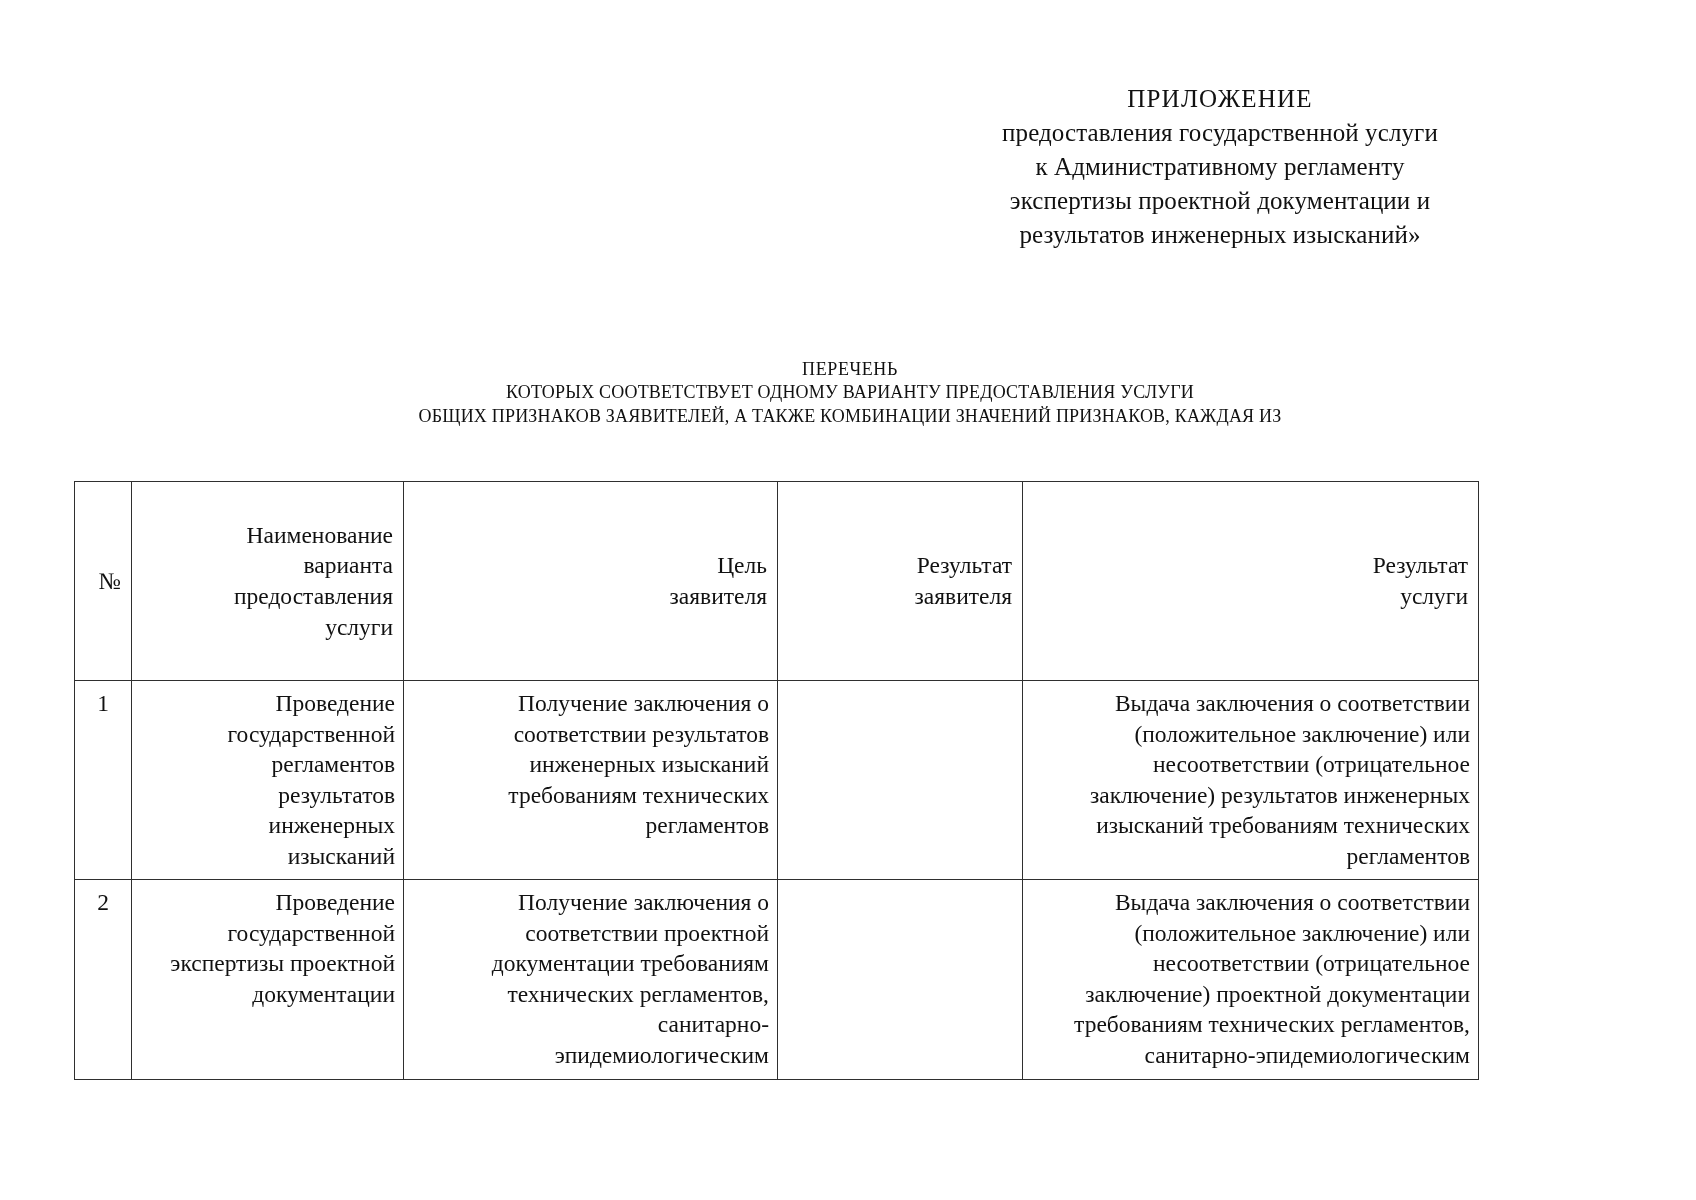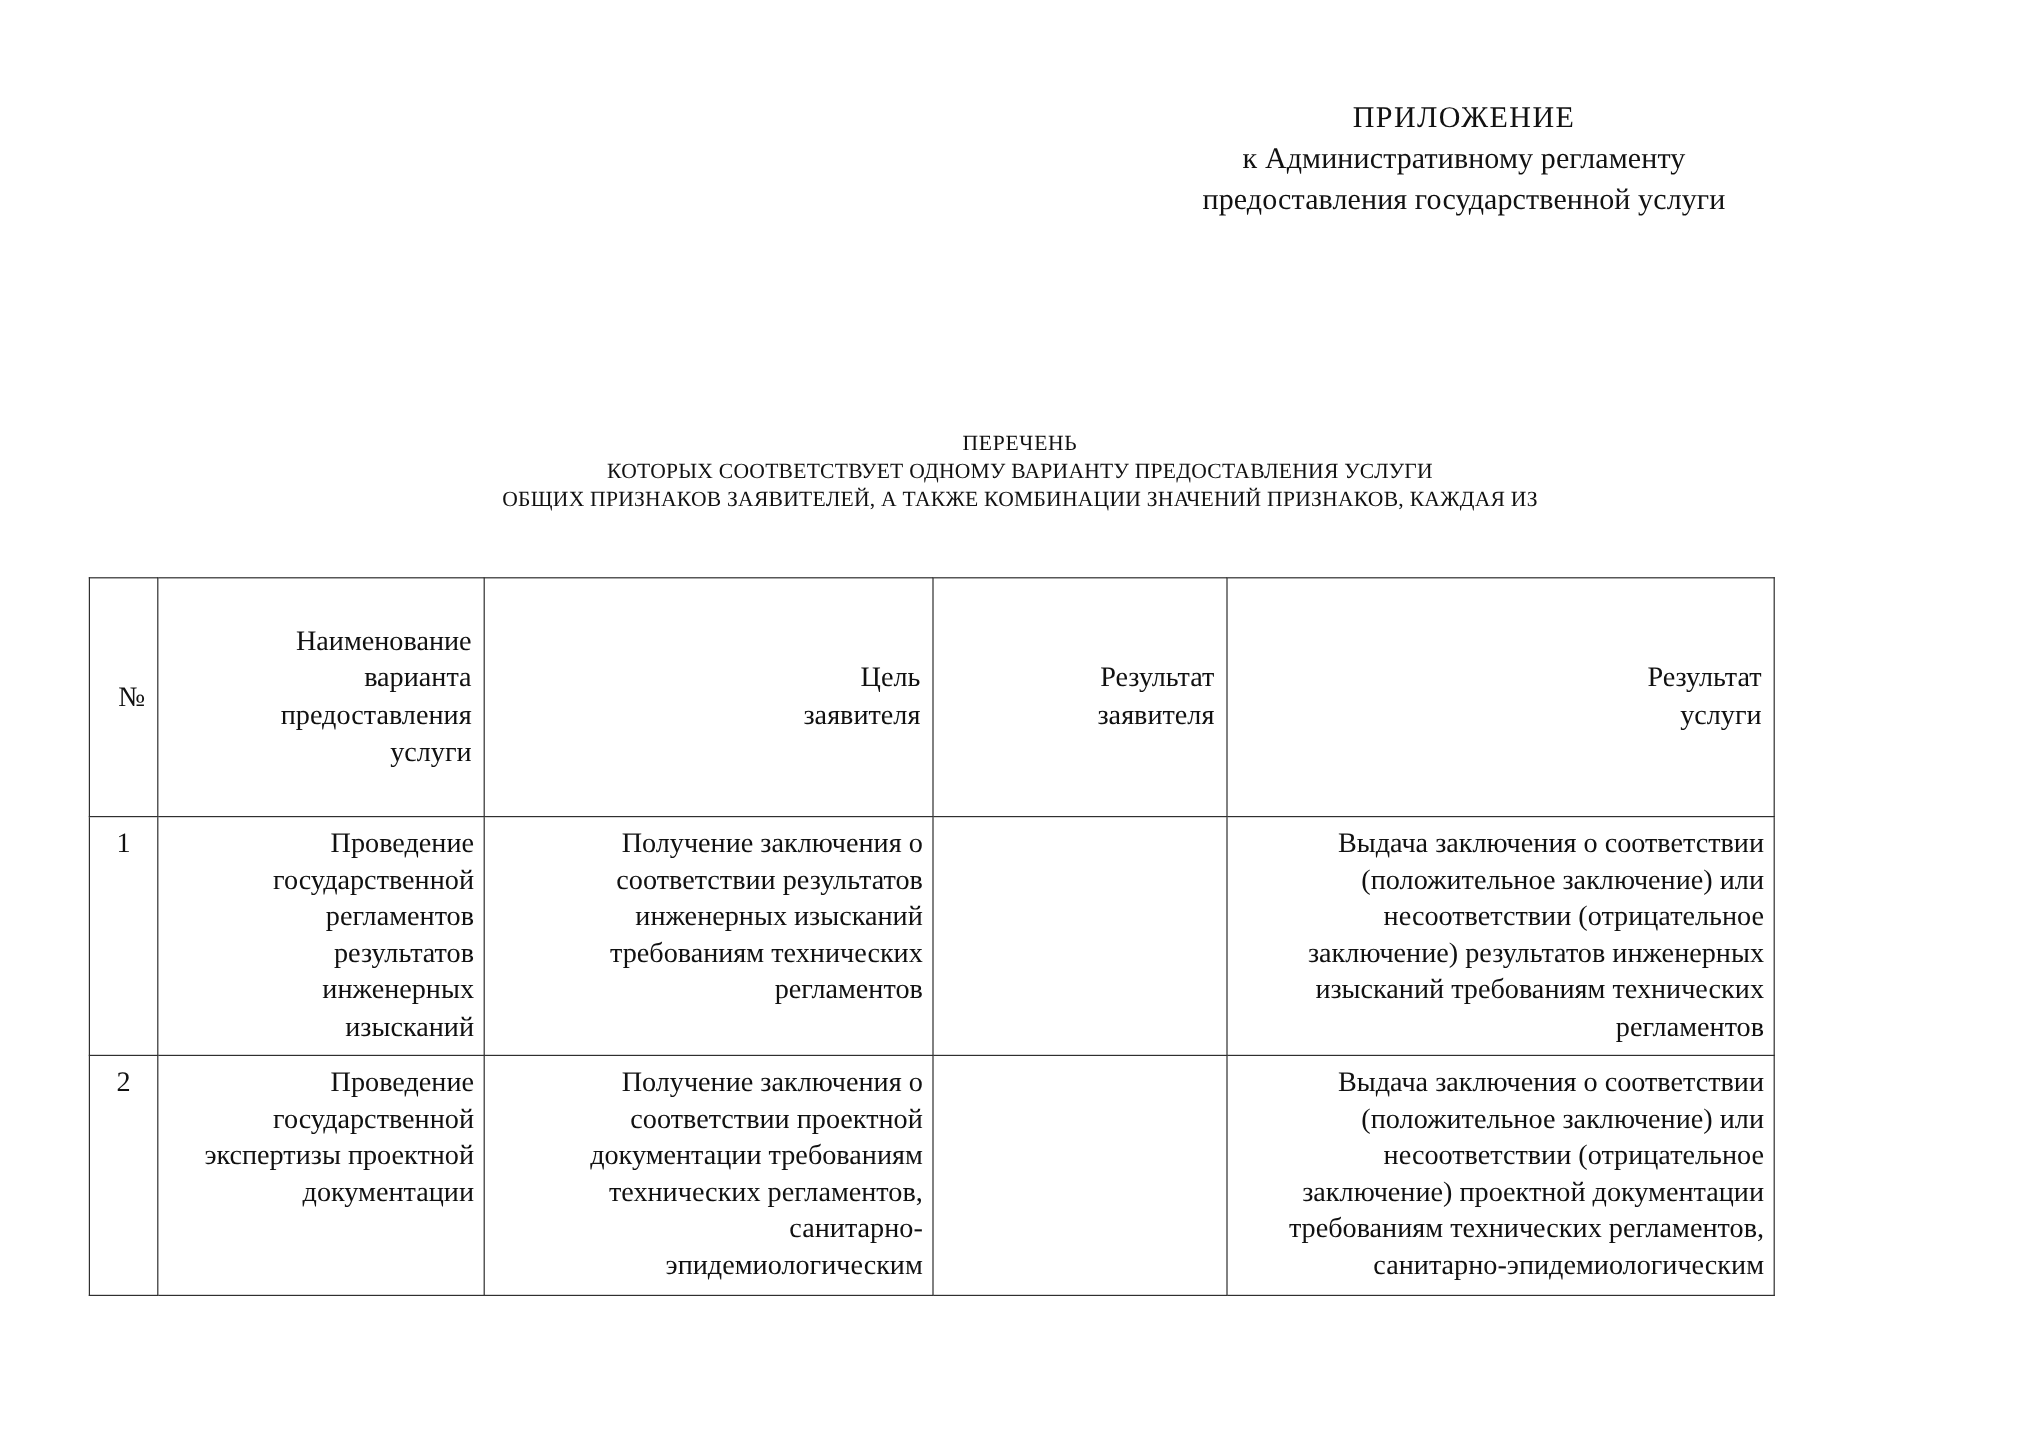--- a/index.html
+++ b/index.html
@@ -116,22 +116,24 @@
     border-color: #2f2f2f;
   }
 </style>
 </head>
 <body>
 
 <div class="page">
 
   <div class="appendix-header">
     <span class="hdr-line hdr-line-1">ПРИЛОЖЕНИЕ</span>
+    <span class="hdr-line">предоставления государственной услуги</span>
     <span class="hdr-line">к Административному регламенту</span>
-    <span class="hdr-line">предоставления государственной услуги</span>
+    <span class="hdr-line">экспертизы проектной документации и</span>
+    <span class="hdr-line">результатов инженерных изысканий»</span>
   </div>
 
   <div class="doc-title">
     <span class="title-main">ПЕРЕЧЕНЬ</span>
     <span class="title-sub">КОТОРЫХ СООТВЕТСТВУЕТ ОДНОМУ ВАРИАНТУ ПРЕДОСТАВЛЕНИЯ УСЛУГИ</span>
     <span class="title-sub">ОБЩИХ ПРИЗНАКОВ ЗАЯВИТЕЛЕЙ, А ТАКЖЕ КОМБИНАЦИИ ЗНАЧЕНИЙ ПРИЗНАКОВ, КАЖДАЯ ИЗ</span>
   </div>
 
   <div class="tbl-wrap">
     <table class="reg-table">

